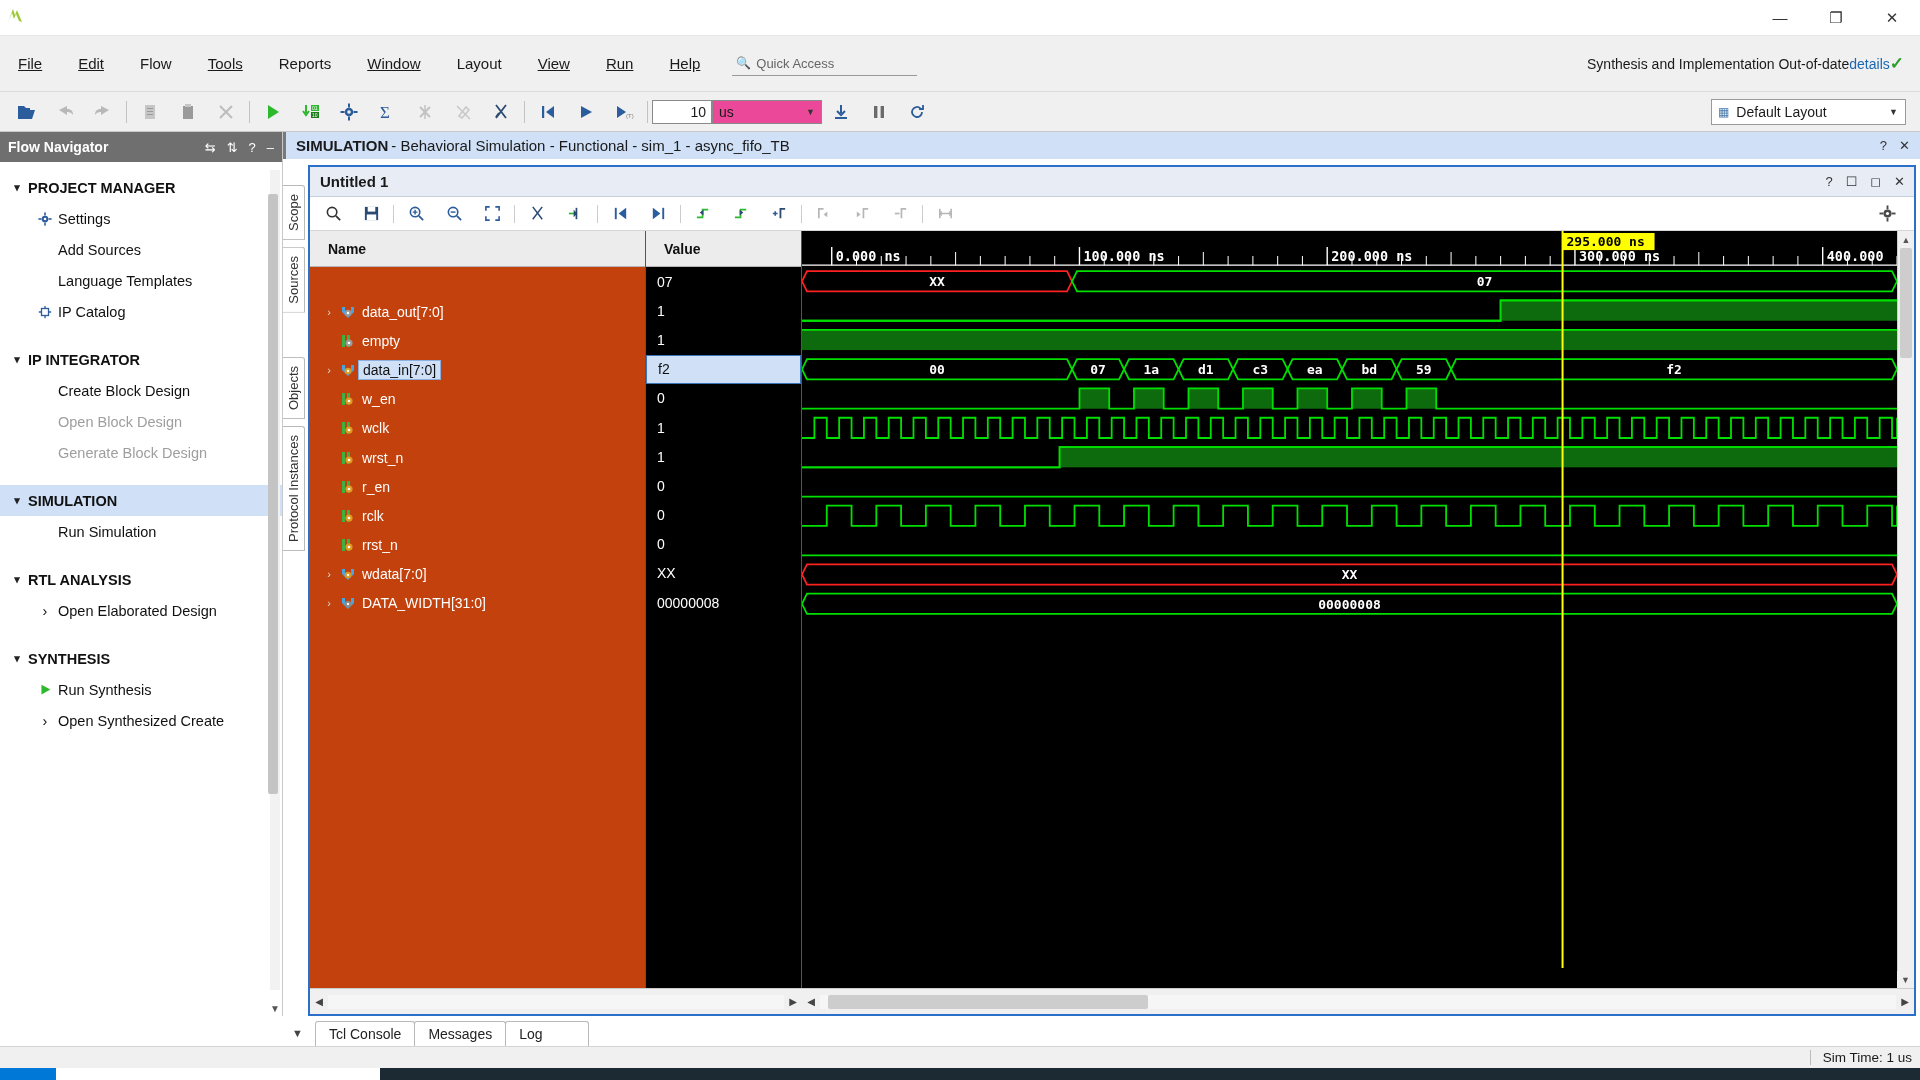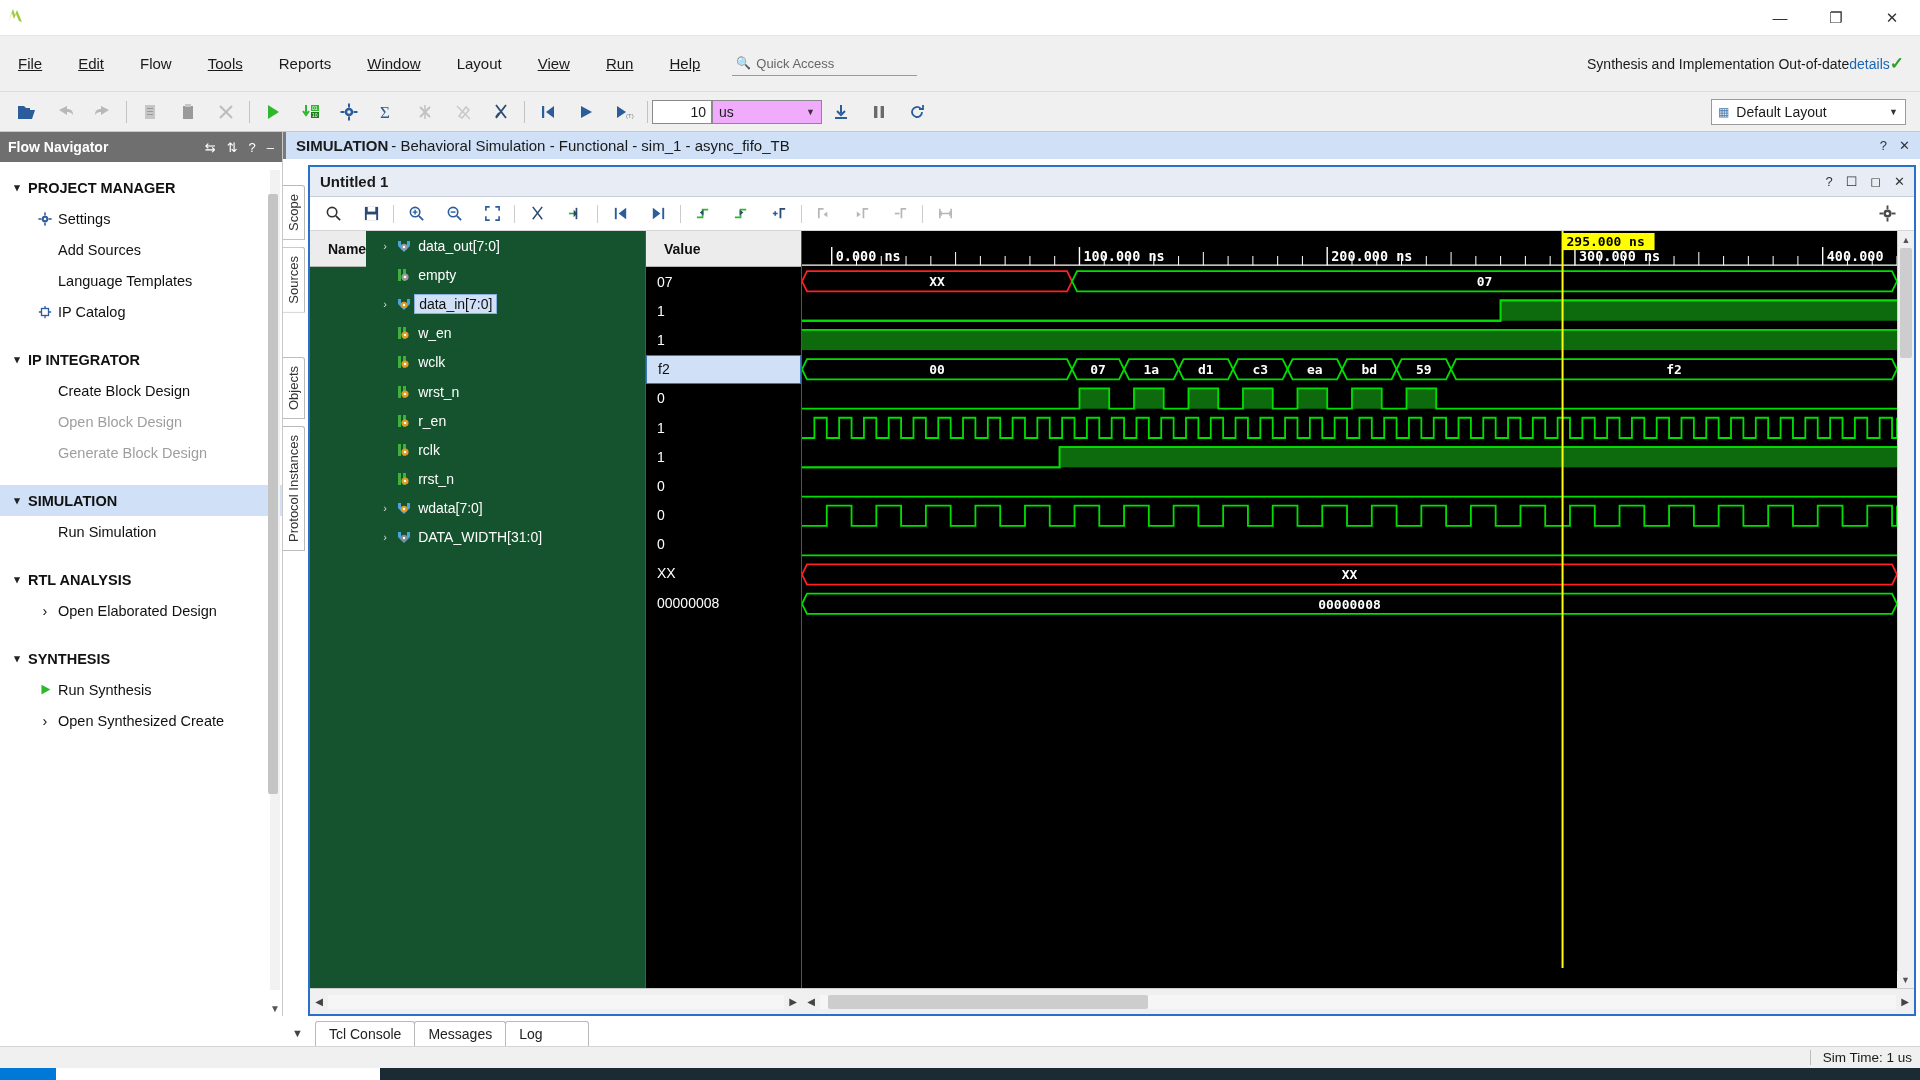--- a/index.html
+++ b/index.html
@@ -38,21 +38,21 @@
   #check-mark { color:#2e9e2e; font-size:17px; font-weight:bold; }
 
   
   #toolbar { height:40px; display:flex; align-items:center; background:#f0f0f0;
              border-bottom:1px solid #c8c8c8; padding-left:8px; }
   .tb { width:38px; height:30px; display:flex; align-items:center; justify-content:center; }
   .tb svg { display:block; }
   .tb-sep { width:1px; height:22px; background:#c3c3c3; margin:0 4px; }
   #time-value { width:60px; height:24px; border:1px solid #8a8a8a; background:#fff;
                 text-align:right; padding-right:5px; font-size:14px; line-height:22px; }
-  #time-unit { width:110px; height:24px; border:1px solid #8a8a8a; background:#f0abfc;
+  #time-unit { width:110px; height:24px; border:1px solid #8a8a8a; background:#ec4899;
                font-size:14px; display:flex; align-items:center; padding-left:6px; position:relative; }
   #time-unit .arw { position:absolute; right:6px; font-size:9px; color:#333; }
   #layout-sel { margin-left:auto; margin-right:14px; width:195px; height:26px;
                 border:1px solid #9a9a9a; background:#fff; display:flex; align-items:center;
                 font-size:14px; padding-left:6px; position:relative; }
   #layout-sel .arw { position:absolute; right:7px; font-size:9px; color:#333; }
   #layout-ico { margin-right:7px; font-size:12px; color:#4477aa; }
 
   
   #main { display:flex; height:calc(1080px - 36px - 38px - 40px - 30px - 52px); }
@@ -104,21 +104,21 @@
   #ww-title .ww-btns { margin-left:auto; display:flex; gap:13px; padding-right:9px;
                        font-weight:normal; font-size:13px; color:#333; }
   #ww-toolbar { height:34px; background:#fff; display:flex; align-items:center;
                 border-bottom:1px solid #d6d6d6; padding-left:4px; }
   .wtb { width:38px; height:26px; display:flex; align-items:center; justify-content:center; }
   .wtb-sep { width:1px; height:18px; background:#cccccc; margin:0 3px; }
   #ww-gear { margin-left:auto; margin-right:8px; }
 
   #ww-body { flex:1; display:flex; background:#000; overflow:hidden; }
   
-  #col-name { width:336px; background:#14532d; border-right:1px solid #555; display:flex; flex-direction:row; }
+  #col-name { width:336px; background:#c2410c; border-right:1px solid #555; display:flex; flex-direction:column;gap:30px; }
   #col-value { width:156px; background:#000; border-right:1px solid #555; display:flex; flex-direction:column; }
   .col-head { height:36px; background:#ececec; color:#111; font-size:14px; font-weight:bold;
               display:flex; align-items:center; padding-left:18px; border-bottom:1px solid #b6b6b6; }
   .rows { flex:1; }
   .nrow { height:29.2px; display:flex; align-items:center; color:#fff; font-size:14px;
           padding-left:10px; white-space:nowrap; }
   .nrow .exp { width:18px; text-align:center; font-size:11px; color:#dcdcdc; }
   .nrow .noexp { width:18px; }
   .nrow .sig-ico { width:20px; display:flex; align-items:center; justify-content:center; }
   .nrow .sig-label { padding:1px 4px; }

